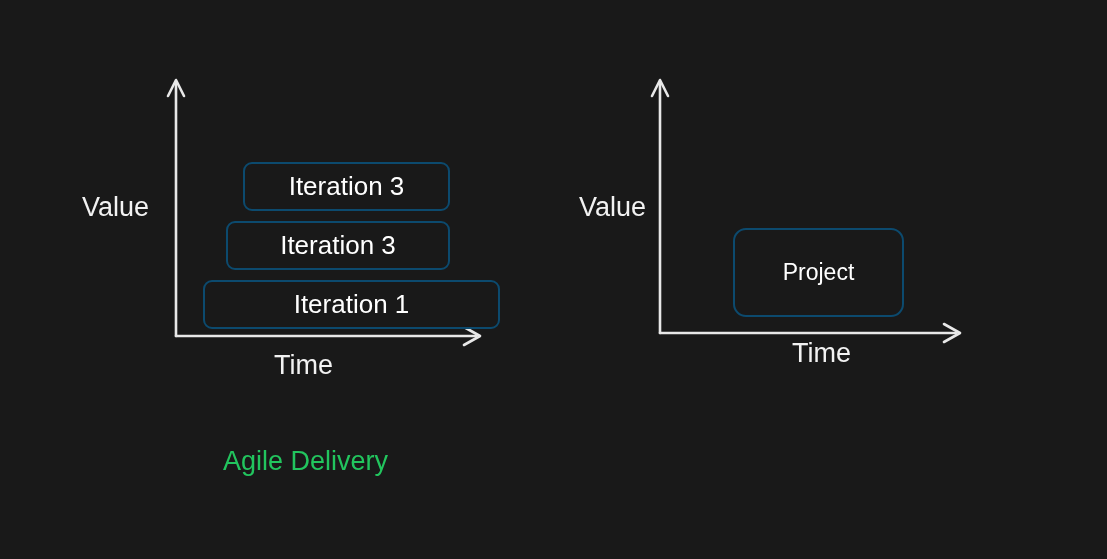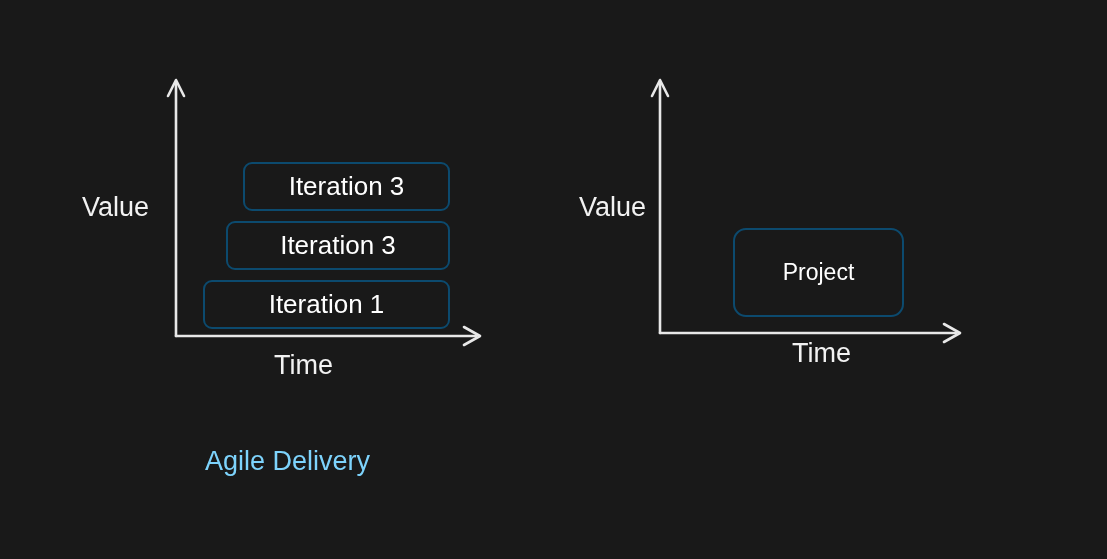--- a/index.html
+++ b/index.html
@@ -49,31 +49,32 @@
     background: #191919;
     display: flex;
     align-items: center;
     justify-content: center;
     color: #ffffff;
     font-size: 26px;
     white-space: nowrap;
   }
   .box-iter3   { left: 243px; top: 162px; width: 207px; height: 49px; }
   .box-iter2   { left: 226px; top: 221px; width: 224px; height: 49px; }
-  .box-iter1   { left: 203px; top: 280px; width: 247px; height: 49px; }
+  .box-iter1   { left: 203px; top: 280px; width: 297px; height: 49px; }
   .box-project { left: 733px; top: 228px; width: 171px; height: 89px; border-radius: 13px; font-size: 23px; }
 
   
   .caption {
     position: absolute;
-    color: #7dd3fc;
+    color: #22c55e;
     font-size: 27px;
     line-height: 1;
     white-space: nowrap;
     text-align: center;
+    margin-left: 18px;
   }
   .caption-left  { left: 205px; top: 448px; }
   .caption-right { left: 677px; top: 448px; }
 </style>
 </head>
 <body>
 
 <div id="canvas">
 
   <svg class="axes-svg" viewBox="0 0 1107 559" xmlns="http://www.w3.org/2000/svg">

